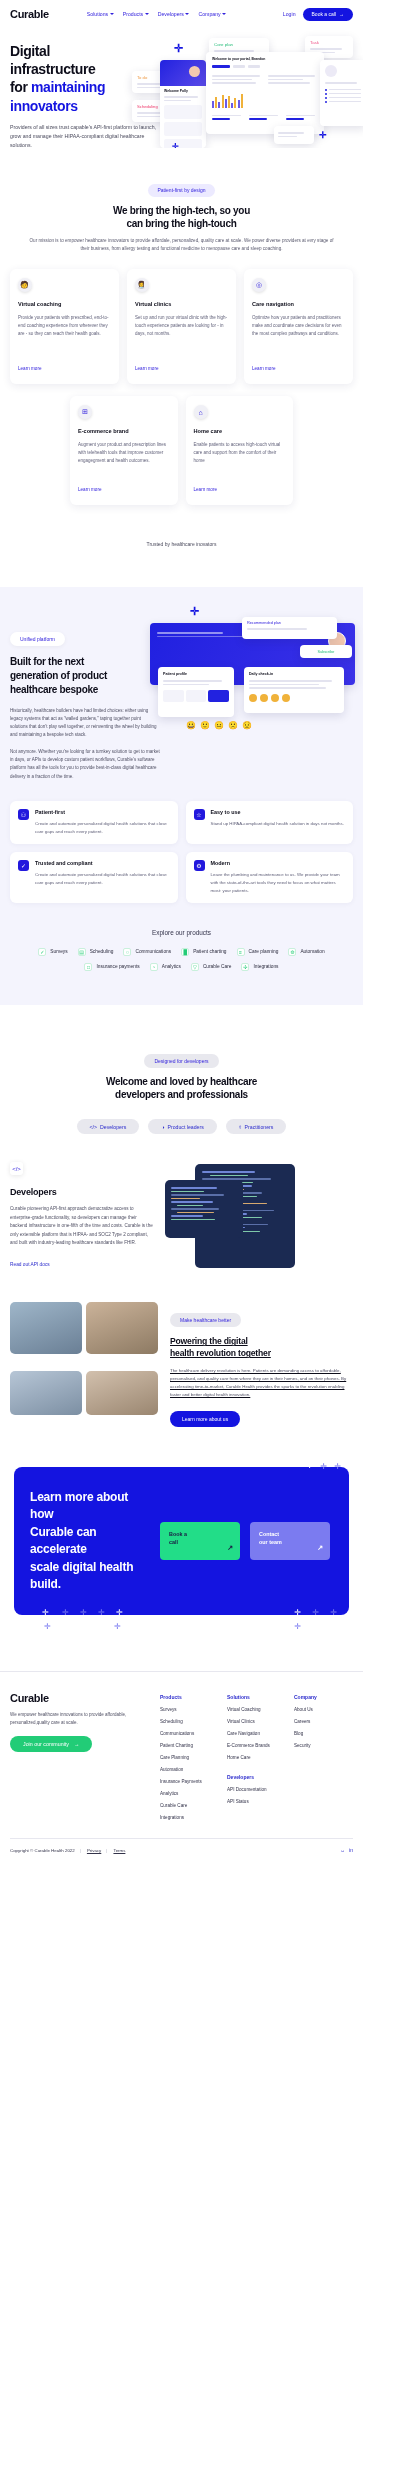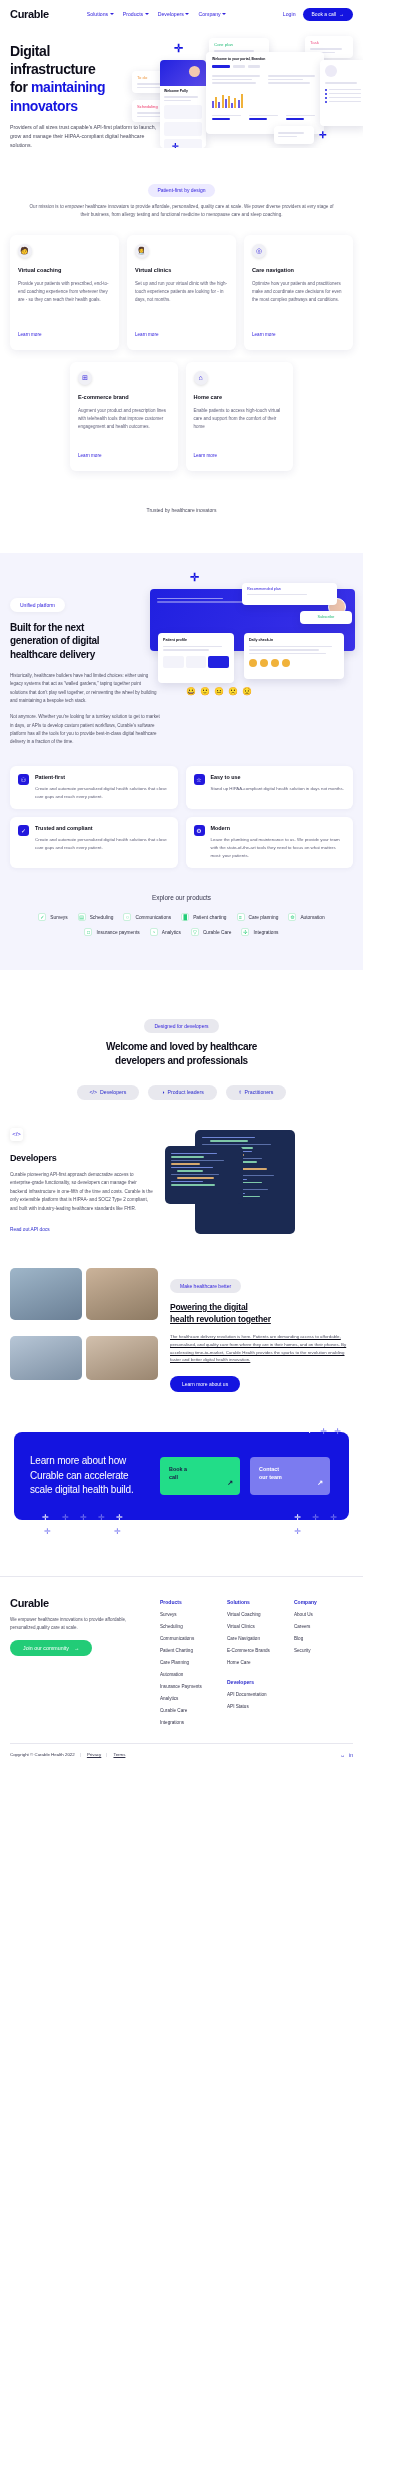--- a/index.html
+++ b/index.html
@@ -106,21 +106,21 @@
   .photos { width:150px; display:flex; flex-wrap:wrap; gap:4px; }
   .ph { border-radius:5px; overflow:hidden; }
   .revright { flex:1; padding-top:6px;text-decoration:underline; }
   .revright h2 { font-size:8.6px; line-height:1.4; font-weight:700; margin-top:8px; letter-spacing:-.2px; }
   .revright p { font-size:4.4px; line-height:1.8; color:#4f4f63; margin-top:8px; }
   .blue-btn { margin-top:12px; display:inline-flex; background:#1414e0; color:#fff; font-size:5px; border-radius:20px; padding:5px 12px; cursor:pointer; }
 
   
   .ctawrap { padding:40px 14px 0 14px; position:relative; }
   .cta { background:#1414e0; border-radius:8px; padding:22px 16px; display:flex; align-items:center; gap:10px; position:relative; overflow:visible; }
-  .cta h3 { color:#fff; font-size:10px; line-height:1.45; font-weight:400; flex:0 0 120px; letter-spacing:-.2px; }
+  .cta h3 { color:#fff; font-size:12px; line-height:1.45; font-weight:700; flex:0 0 120px; letter-spacing:-.2px; }
   .cta-btn { border-radius:4px; padding:9px 9px; font-size:5.4px; font-weight:700; width:80px; height:38px; position:relative; cursor:pointer; line-height:1.4; }
   .cta-btn.green { background:#22dd88; color:#1b1b44; }
   .cta-btn.light { background:#7b7bf0; color:#fff; }
   .arrow { position:absolute; right:7px; bottom:7px; font-size:7px; }
   .sp { position:absolute; font-size:8px; }
 
   
   .footer { border-top:.5px solid #e7e7ef; margin-top:56px; padding:20px 10px 0 10px; display:flex; }
   .f-left { width:150px; }
   .f-logo { font-size:11px; font-weight:700; letter-spacing:-.3px; }
@@ -292,20 +292,24 @@
         <div class="ln" style="width:80%"></div>
           <div class="ln" style="width:60%"></div>
       </div>
       <span class="plus" style="left:185px;top:92px;font-size:9px;">✛</span>
       <span class="plus" style="left:38px;top:104px;font-size:8px;">✛</span>
     </div>
   </div>
 
   <div class="sec center" style="margin-top:30px;">
     <div class="pill">Patient-first by design</div>
+    <h2 class="sec-title">
+      <span>We bring the high-tech, so you</span><br>
+      <span>can bring the high-touch</span>
+    </h2>
     <p class="sec-sub" style="padding:0 18px;">Our  mission is to empower healthcare innovators to provide affordale, personalized, quality care at scale. We power diverse providers at evry stage of their business, from allergy testing and functional medicine to menopause care and sleep coaching.</p>
 
     <div class="cards3" style="text-align:left;">
       <div class="fcard">
         <div class="fcard-icon">
             <span>🧑</span>
           </div>
         <h3>Virtual coaching</h3>
         <p>Provide your patients with prescribed, end-to-end coaching experience from wherever they are - so they can reach their health goals.</p>
         <span class="learn">Learn more</span>
@@ -350,22 +354,22 @@
 
   <div class="logos-wrap">
     <div class="logos-title">Trusted by healthcare inovators</div>
   </div>
 
   <div class="unified">
     <span class="plus" style="left:190px;top:18px;font-size:11px;">✛</span>
     <div class="pill-white">Unified platform</div>
     <h2>
       <span>Built for the next</span><br>
-      <span>generation of digital</span><br>
-      <span>healthcare delivery</span>
+      <span>generation of product</span><br>
+      <span>healthcare bespoke</span>
     </h2>
     <p class="body">Historically, healthcare builders  have had limited choices: either using legacy systems that act as "walled gardens," taping together point solutions that don't play well together, or reinventing the wheel by building and maintaining a bespoke tech stack.</p>
     <p class="body">Not anymore. Whether  you're looking for a turnkey solution to get to market in days, or APIs to develop custom patient workflows, Curable's software platform has all the tools for you to provide best-in-class digital healthcare delivery in a fraction of the time.</p>
 
     <div class="up-art">
       <div class="card-sh" style="left:0;top:0;width:205px;height:62px;background:linear-gradient(120deg,#2020e0,#3b32e8);padding:7px;">
         <div style="width:120px;">
             <div class="ln" style="background:rgba(255,255,255,.5);width:55%"></div>
             <div class="ln" style="background:rgba(255,255,255,.35);width:80%"></div>
           </div>

